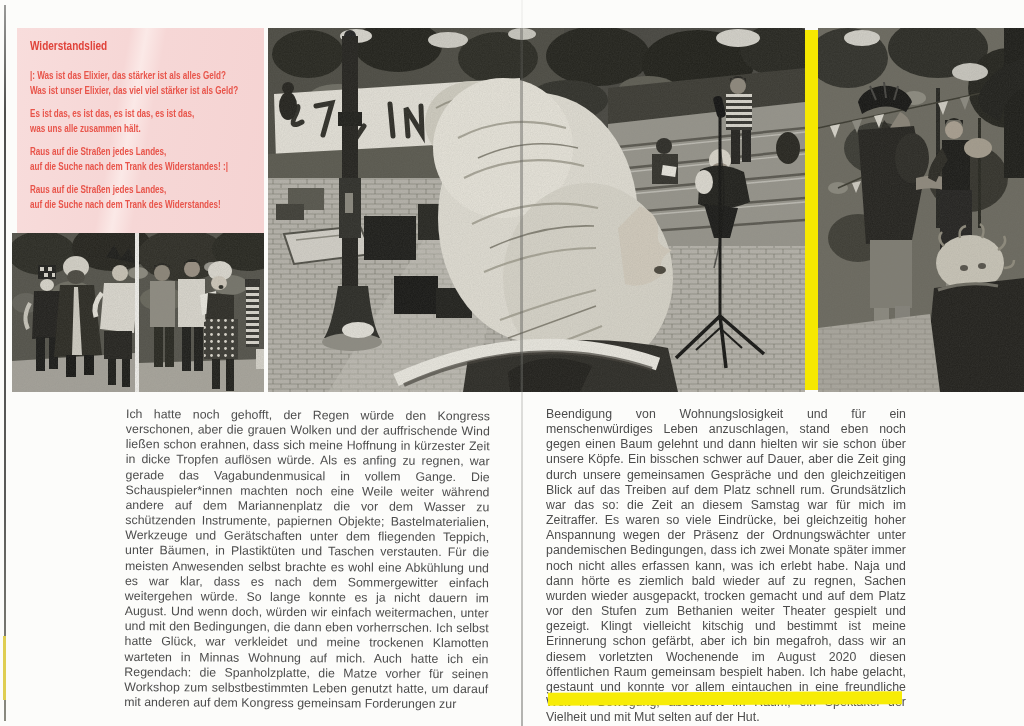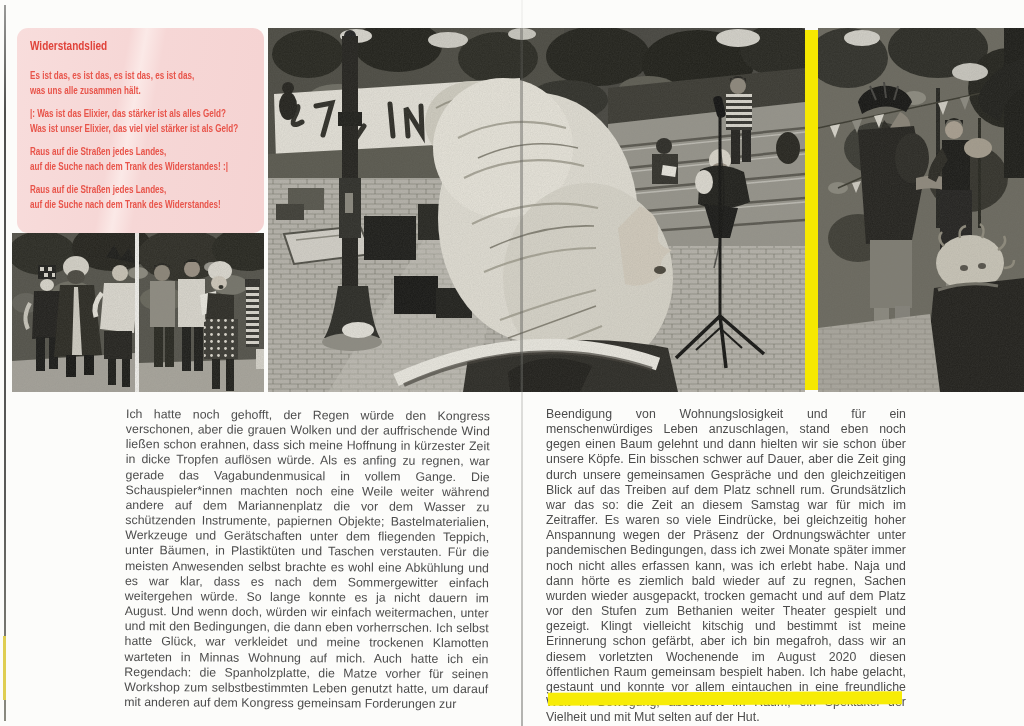--- a/index.html
+++ b/index.html
@@ -4,21 +4,21 @@
 <title>Zine spread scan</title>
 <style>
   html,body{margin:0;padding:0;background:#e8e8e6;}
   #spread{position:relative;width:1024px;height:726px;background:#fcfcfa;overflow:hidden;font-family:"Liberation Sans",sans-serif;}
   
   .edge-dark{position:absolute;left:4px;top:5px;width:2px;height:716px;background:linear-gradient(#9a9a98,#4e4e4c 15%,#5a5a58 70%,#8a8a80);}
   .edge-yellow{position:absolute;left:3px;top:636px;width:3px;height:64px;background:#dfce52;}
   .fold{position:absolute;left:521px;top:0;width:2px;height:726px;background:linear-gradient(rgba(140,140,135,.08),rgba(140,140,135,.22) 50%,rgba(105,105,100,.5));}
   
   .song-box{position:absolute;left:17px;top:28px;width:247px;height:205px;box-sizing:border-box;padding:11px 12px 0 13px;
-    background:linear-gradient(100deg,#f8dddc,#f6d7d6 40%,#fbe9e7 46%,#f6d7d6 53%,#f5d3d2);border-radius:11px;}
+    background:linear-gradient(100deg,#f8dddc,#f6d7d6 40%,#fbe9e7 46%,#f6d7d6 53%,#f5d3d2);}
   .song-title{margin:0 0 15px;font-size:12.5px;font-weight:700;color:#e0433a;white-space:nowrap;transform:scaleX(.8);transform-origin:0 50%;}
   .stanza{margin:0 0 8px;}
   .stanza p{margin:0;font-size:10.8px;line-height:15px;font-weight:700;color:#e8544a;white-space:nowrap;transform:scaleX(.75);transform-origin:0 50%;}
   
   .photo{position:absolute;overflow:hidden;margin:0;padding:0;background:#8a887f;}
   #photoA{left:12px;top:233px;width:252px;height:159px;}
   #photoB{left:268px;top:28px;width:537px;height:364px;}
   #photoC{left:818px;top:28px;width:206px;height:364px;}
   .photo svg{display:block;width:100%;height:100%;}
   .yellow-stripe{position:absolute;left:805px;top:30px;width:13px;height:360px;background:#f6e800;}
@@ -32,26 +32,26 @@
 <body>
 
 <div id="spread">
 
   <div class="edge-dark"></div>
   <div class="edge-yellow"></div>
 
   <section class="song-box">
     <h2 class="song-title">Widerstandslied</h2>
     <div class="stanza">
+      <p>|: Was ist das Elixier, das stärker ist als alles Geld?</p>
+      <p>Was ist unser Elixier, das viel viel stärker ist als Geld?</p>
+    </div>
+    <div class="stanza">
       <p>Es ist das, es ist das, es ist das, es ist das,</p>
       <p>was uns alle zusammen hält.</p>
-    </div>
-    <div class="stanza">
-      <p>|: Was ist das Elixier, das stärker ist als alles Geld?</p>
-      <p>Was ist unser Elixier, das viel viel stärker ist als Geld?</p>
     </div>
     <div class="stanza">
       <p>Raus auf die Straßen jedes Landes,</p>
       <p>auf die Suche nach dem Trank des Widerstandes! :|</p>
     </div>
     <div class="stanza">
       <p>Raus auf die Straßen jedes Landes,</p>
       <p>auf die Suche nach dem Trank des Widerstandes!</p>
     </div>
   </section>

